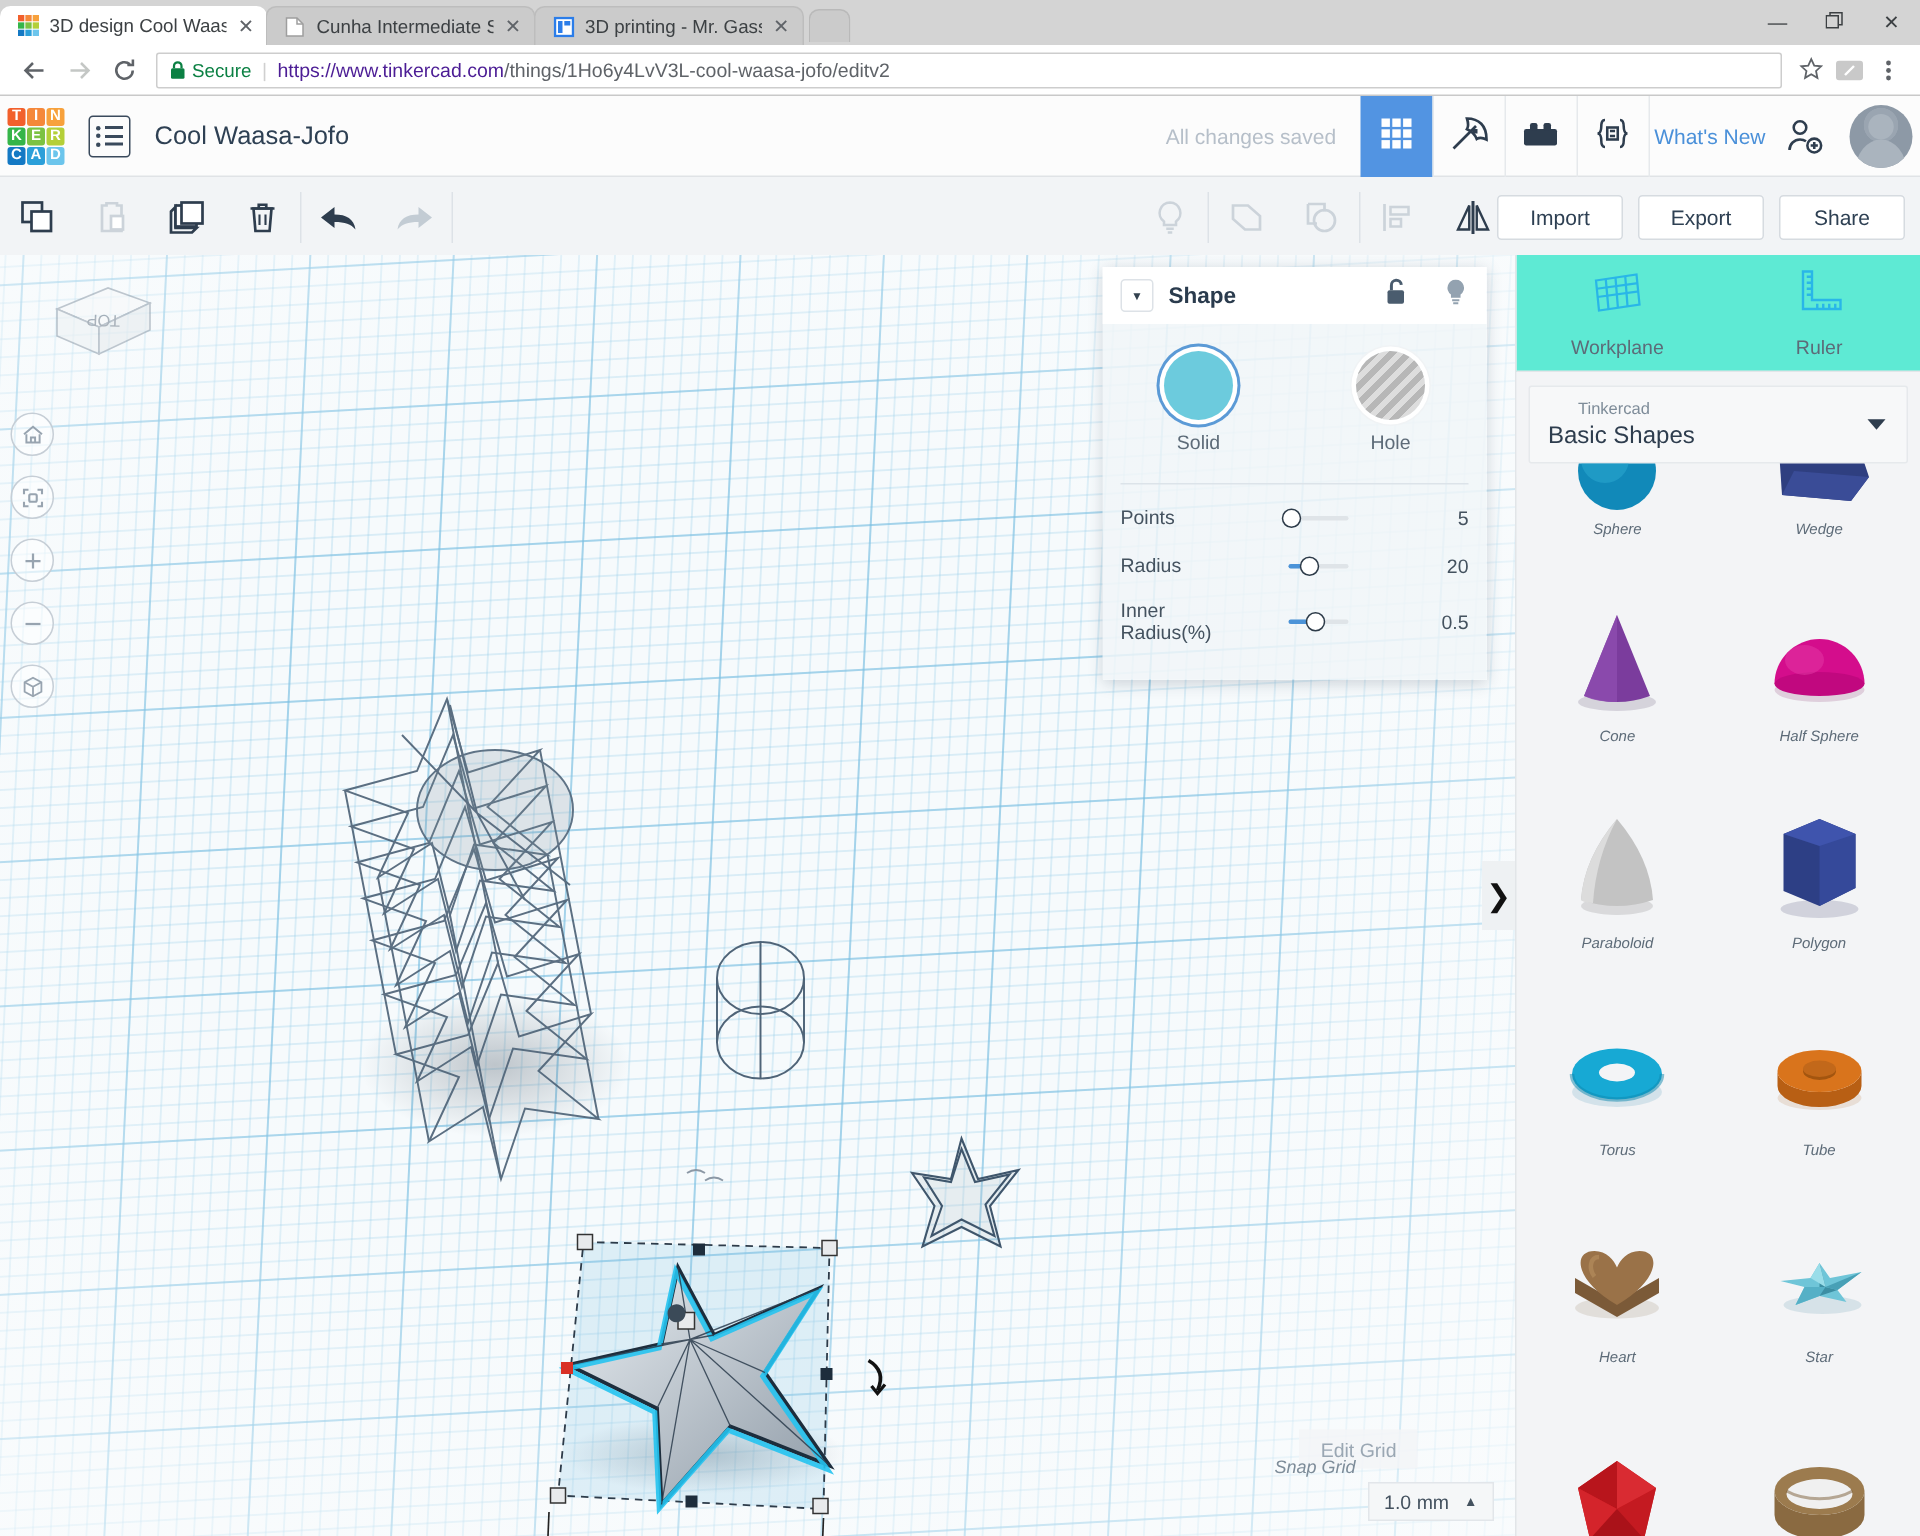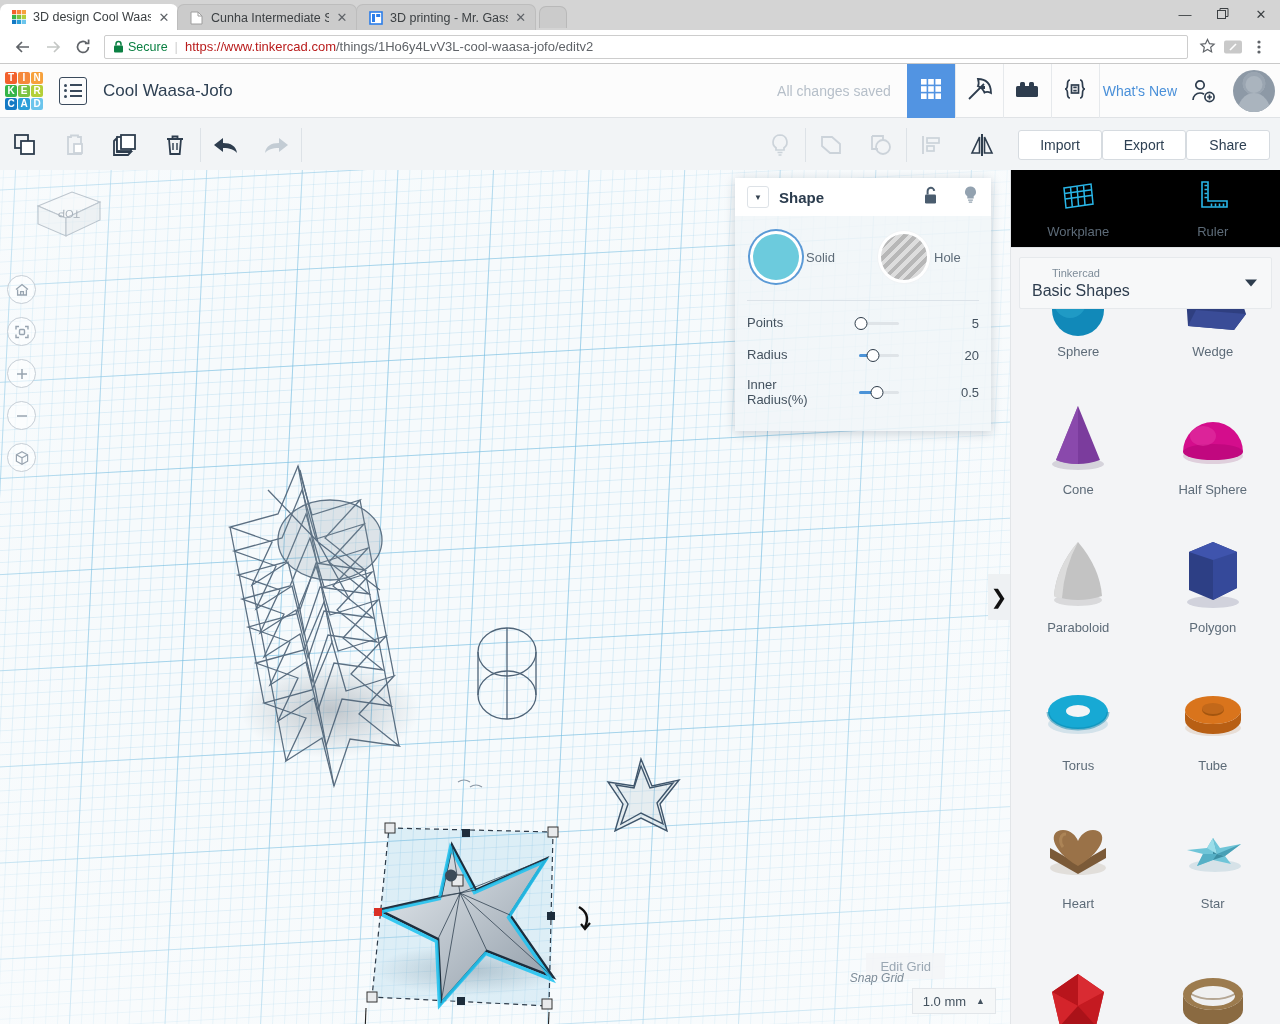--- a/index.html
+++ b/index.html
@@ -43,21 +43,21 @@
   }
   .nav-btn{ width:30px; height:30px; display:flex; align-items:center; justify-content:center; color:#5f6368; }
   .nav-btn.disabled{ color:#c4c7c5; }
   .omnibox{
     flex:1; height:24px; margin-left:6px; margin-right:6px;
     border:1px solid #cdcdcd; border-radius:2px; background:#fff;
     display:flex; align-items:center; padding:0 8px; gap:7px; font-size:13px;
   }
   .secure{ color:#0b8043; font-size:12.5px; display:flex; align-items:center; gap:4px; }
   .om-sep{ color:#d0d0d0; }
-  .url-dark{ color:#b91c1c; }
+  .url-dark{ color:#4c1d95; }
   .url-grey{ color:#5f6368; }
   .tb-icon{ width:26px; height:26px; display:flex; align-items:center; justify-content:center; color:#5f6368;}
 
   
   .app-header{
     height:54px; background:#fcfcfc; border-bottom:1px solid #e0e3e6;
     display:flex; align-items:center; position:relative;
   }
   .tc-logo{ width:42px; height:42px; margin-left:3px; display:grid;
             grid-template-columns:repeat(3,1fr); grid-template-rows:repeat(3,1fr);
@@ -89,21 +89,21 @@
 
   
   .app-toolbar{
     height:54px; background:#f2f4f6; border-bottom:1px solid #dfe3e7;
     display:flex; align-items:center; position:relative;
   }
   .tool{ width:50px; height:54px; display:flex; align-items:center; justify-content:center; color:#2e3d4e;}
   .tool.dim{ color:#ccd3da; }
   .tool.dim2{ color:#c3ccd4; }
   .vsep{ width:1px; height:34px; background:#dde2e7; }
-  .tb-right{ position:absolute; right:10px; display:flex; align-items:center; }
+  .tb-right{ position:absolute; right:10px; display:flex; align-items:center; gap:10px;}
   .pill{ height:30px; min-width:84px; padding:0 18px; border:1px solid #d6dbe0; border-radius:3px;
          background:#fff; color:#2e4053; font-size:14px; display:flex; align-items:center; justify-content:center;}
 
   
   .main{ position:absolute; left:0; top:170px; width:1280px; height:854px; display:flex; }
 
   
   .canvas{ position:relative; width:1010px; height:854px; overflow:hidden;
            background:#f6fafc; }
   .grid-layer{ position:absolute; inset:-200px -200px; transform:rotate(-3.2deg) skewX(-6deg);
@@ -138,57 +138,57 @@
 
   
   .shape-panel{ position:absolute; left:735px; top:8px; width:256px;
                 box-shadow:0 2px 10px rgba(40,60,80,.22); }
   .sp-head{ height:38px; background:#fff; display:flex; align-items:center; padding:0 12px; gap:10px;}
   .sp-caret{ width:22px; height:22px; border:1px solid #dde2e7; border-radius:3px;
              display:flex; align-items:center; justify-content:center; color:#33414f; font-size:8px;}
   .sp-title{ font-size:15px; font-weight:bold; color:#2a3b4d; flex:1;}
   .sp-body{ background:rgba(240,245,248,.82); padding:14px 0 16px; }
   .sp-modes{ display:flex; justify-content:space-around; padding:4px 0 6px;}
-  .mode{ display:flex; flex-direction:row; align-items:center; gap:7px; width:92px;}
+  .mode{ display:flex; flex-direction:column; align-items:center; gap:7px; width:92px;}
   .swatch{ width:46px; height:46px; border-radius:50%; }
   .swatch.solid{ background:#6ccbdd; box-shadow:0 0 0 3px #fff, 0 0 0 5px #5b9ad6; }
   .swatch.hole{ box-shadow:0 0 0 3px #fff, 0 0 0 4px #f0f3f5;
     background:repeating-linear-gradient(135deg,#b7b7b7 0 4px,#dddddd 4px 8px);}
   .mode-lbl{ font-size:13px; color:#5d6b78;}
   .sp-divider{ height:1px; background:#dce3e9; margin:14px 12px 6px;}
   .prop{ display:flex; align-items:center; padding:7px 12px;gap:40px;}
   .prop-lbl{ width:66px; font-size:13px; color:#44525f; line-height:1.15;}
   .slider{ position:relative; flex:1; height:18px; margin:0 6px; display:flex; align-items:center;}
   .strack{ position:absolute; left:0; right:0; height:3px; background:#dfe4e8; border-radius:2px;}
   .sfill{ position:absolute; left:0; height:3px; background:#4b93d8; border-radius:2px;}
   .sknob{ position:absolute; width:13px; height:13px; border-radius:50%; background:#fff;
           border:1.6px solid #2d3b49; transform:translateX(-50%);}
   .prop-val{ width:34px; text-align:right; font-size:13px; color:#44525f;}
 
   
   .sidebar{ width:270px; height:854px; background:#f3f4f6; border-left:1px solid #e2e5e8;
             position:relative; overflow:hidden;}
-  .sb-tools{ height:78px; display:flex; border-bottom:1px solid #e2e5e8; background:#000000;}
+  .sb-tools{ height:78px; display:flex; border-bottom:1px solid #e2e5e8; background:#5eead4;}
   .sb-tool{ flex:1; display:flex; flex-direction:column; align-items:center; justify-content:center; gap:7px;}
   .sb-tool-lbl{ font-size:13px; color:#5d6b78;}
   .sb-select-wrap{ padding:9px 8px; background:#f3f4f6;}
   .sb-select{ background:#f7f8f9; border:1px solid #e6e9ec; border-radius:2px;
               height:52px; padding:6px 12px; display:flex; align-items:center; position:relative;}
   .sb-sel-sup{ font-size:11px; color:#7e8c99; line-height:1.3;margin-left:20px;}
   .sb-sel-main{ font-size:16px; color:#2e3d4e; line-height:1.2;}
   .sb-caret{ position:absolute; right:14px; top:50%; transform:translateY(-50%);
              width:0;height:0;border-left:6px solid transparent;border-right:6px solid transparent;
              border-top:7px solid #2e3d4e;}
   .sb-grid{ position:absolute; left:0; right:0; top:139px; bottom:0; overflow:hidden;
             display:grid; grid-template-columns:1fr 1fr; align-content:start;}
   .sb-item{ height:138px; display:flex; flex-direction:column; align-items:center; justify-content:flex-end;
             padding-bottom:10px; gap:8px;}
   .sb-item.clip{ height:60px; justify-content:flex-end; }
   .sb-thumb{ height:80px; width:100%; display:flex; align-items:center; justify-content:center;}
-  .sb-lbl{ font-size:13px; color:#5d6b78;}
+  .sb-lbl{ font-size:10px; color:#5d6b78;font-style:italic;}
 </style>
 </head>
 <body>
 
 <div class="browser-tabbar">
 
   <div class="tab t1 active">
     <span class="tab-fav">
       <svg width="14" height="14" viewBox="0 0 14 14">
         <rect x="0" y="0" width="4.2" height="4.2" fill="#f2602c"></rect>

